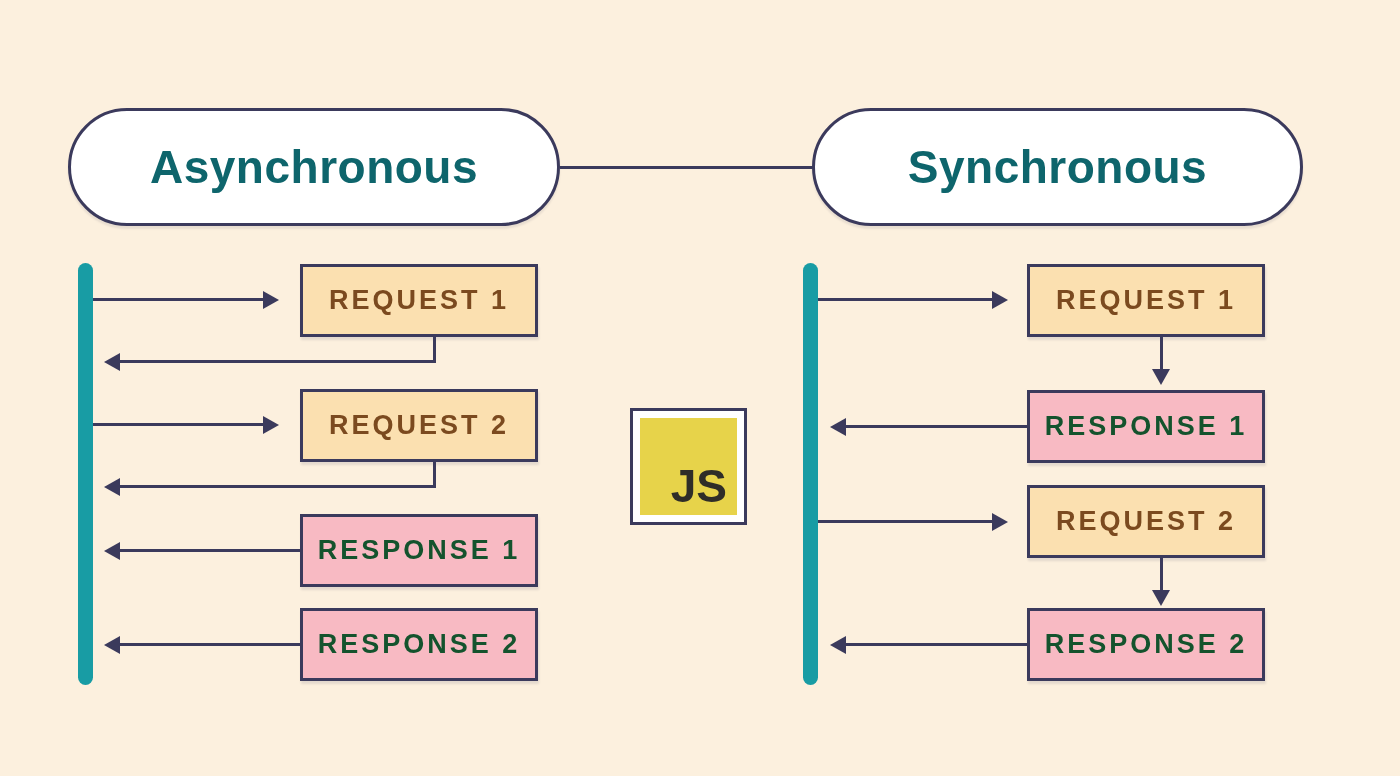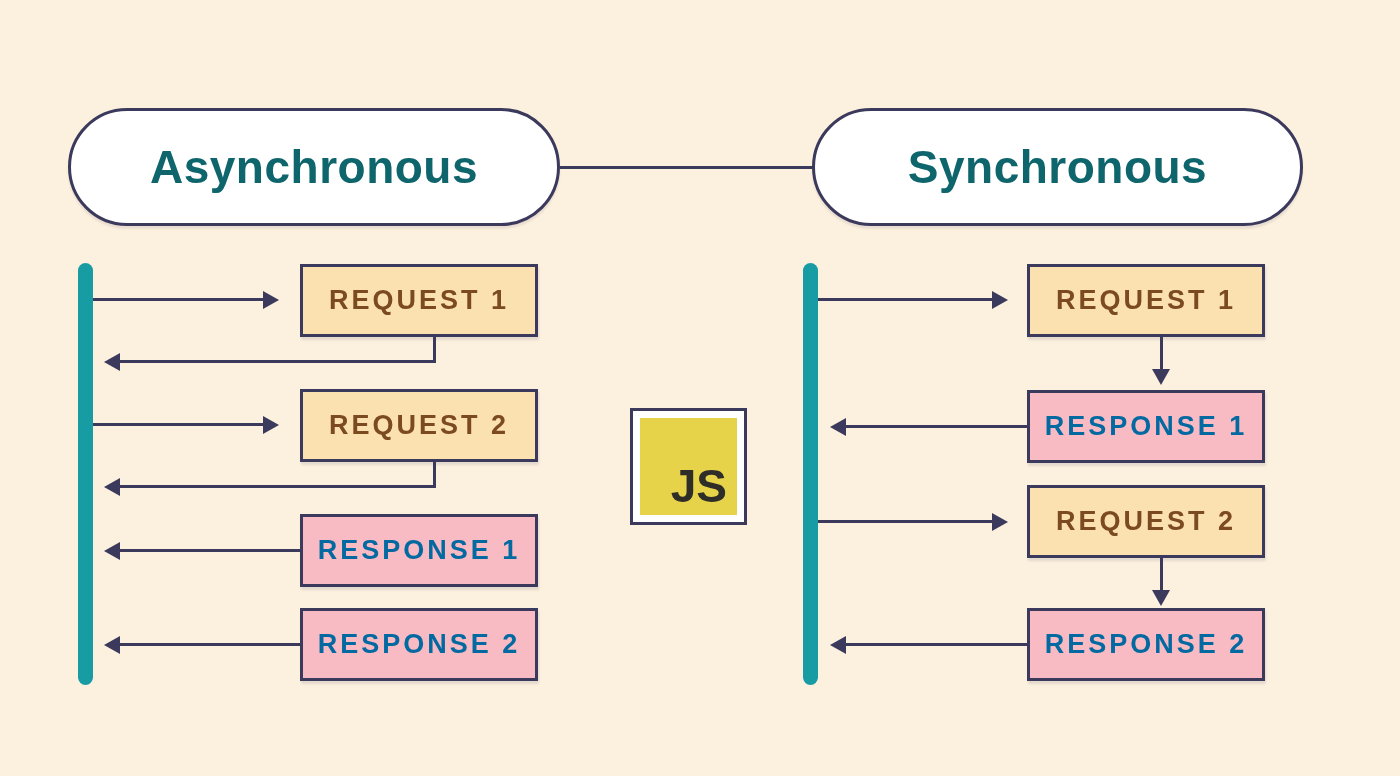--- a/index.html
+++ b/index.html
@@ -80,21 +80,21 @@
     border: 3px solid #3B3A5C;
     display: flex;
     align-items: center;
     justify-content: center;
     font-size: 27px;
     font-weight: bold;
     letter-spacing: 3px;
     box-shadow: 1px 3px 2px rgba(59,58,92,0.12);
   }
   .node.request  { background: #FBE0B0; color: #7B4A1F; }
-  .node.response { background: #F8BAC3; color: #0369a1; justify-content: center; }
+  .node.response { background: #F8BAC3; color: #14532d; justify-content: center; }
 
   
   .seg {
     position: absolute;
     background: #3B3A5C;
   }
   .head { position: absolute; width: 0; height: 0; }
   .head-right {
     border-left: 16px solid #3B3A5C;
     border-top: 9px solid transparent;

